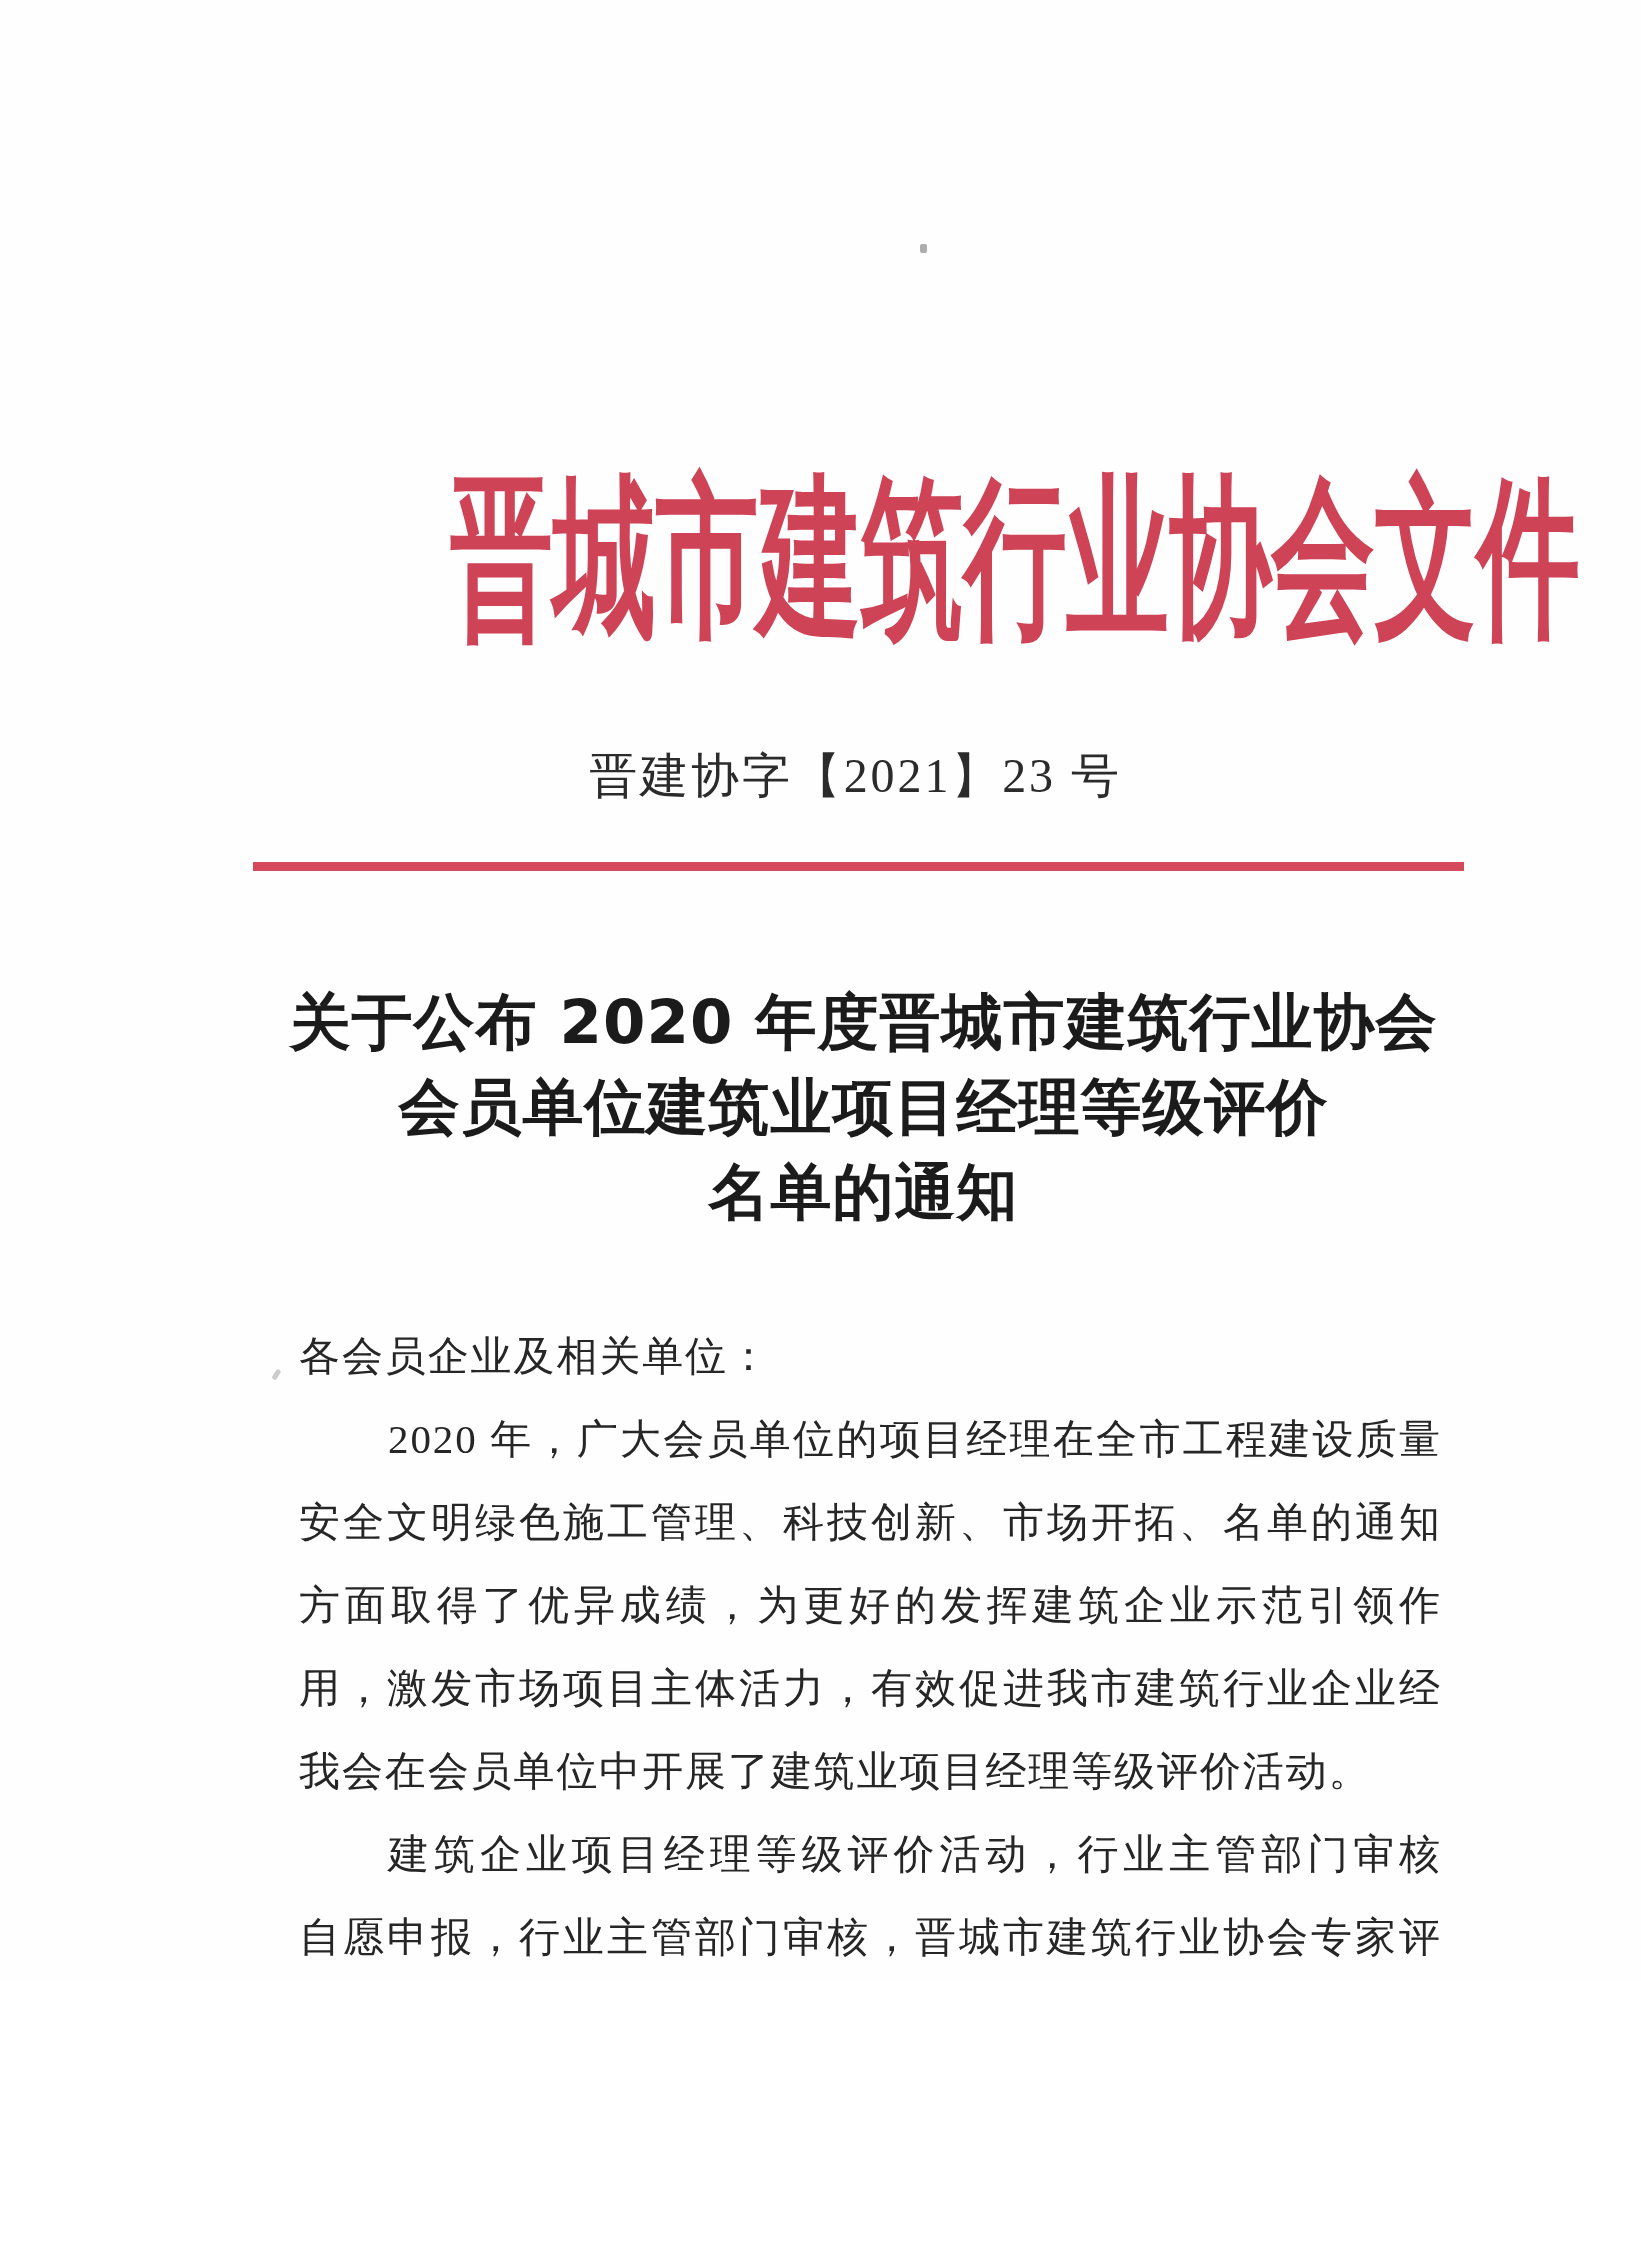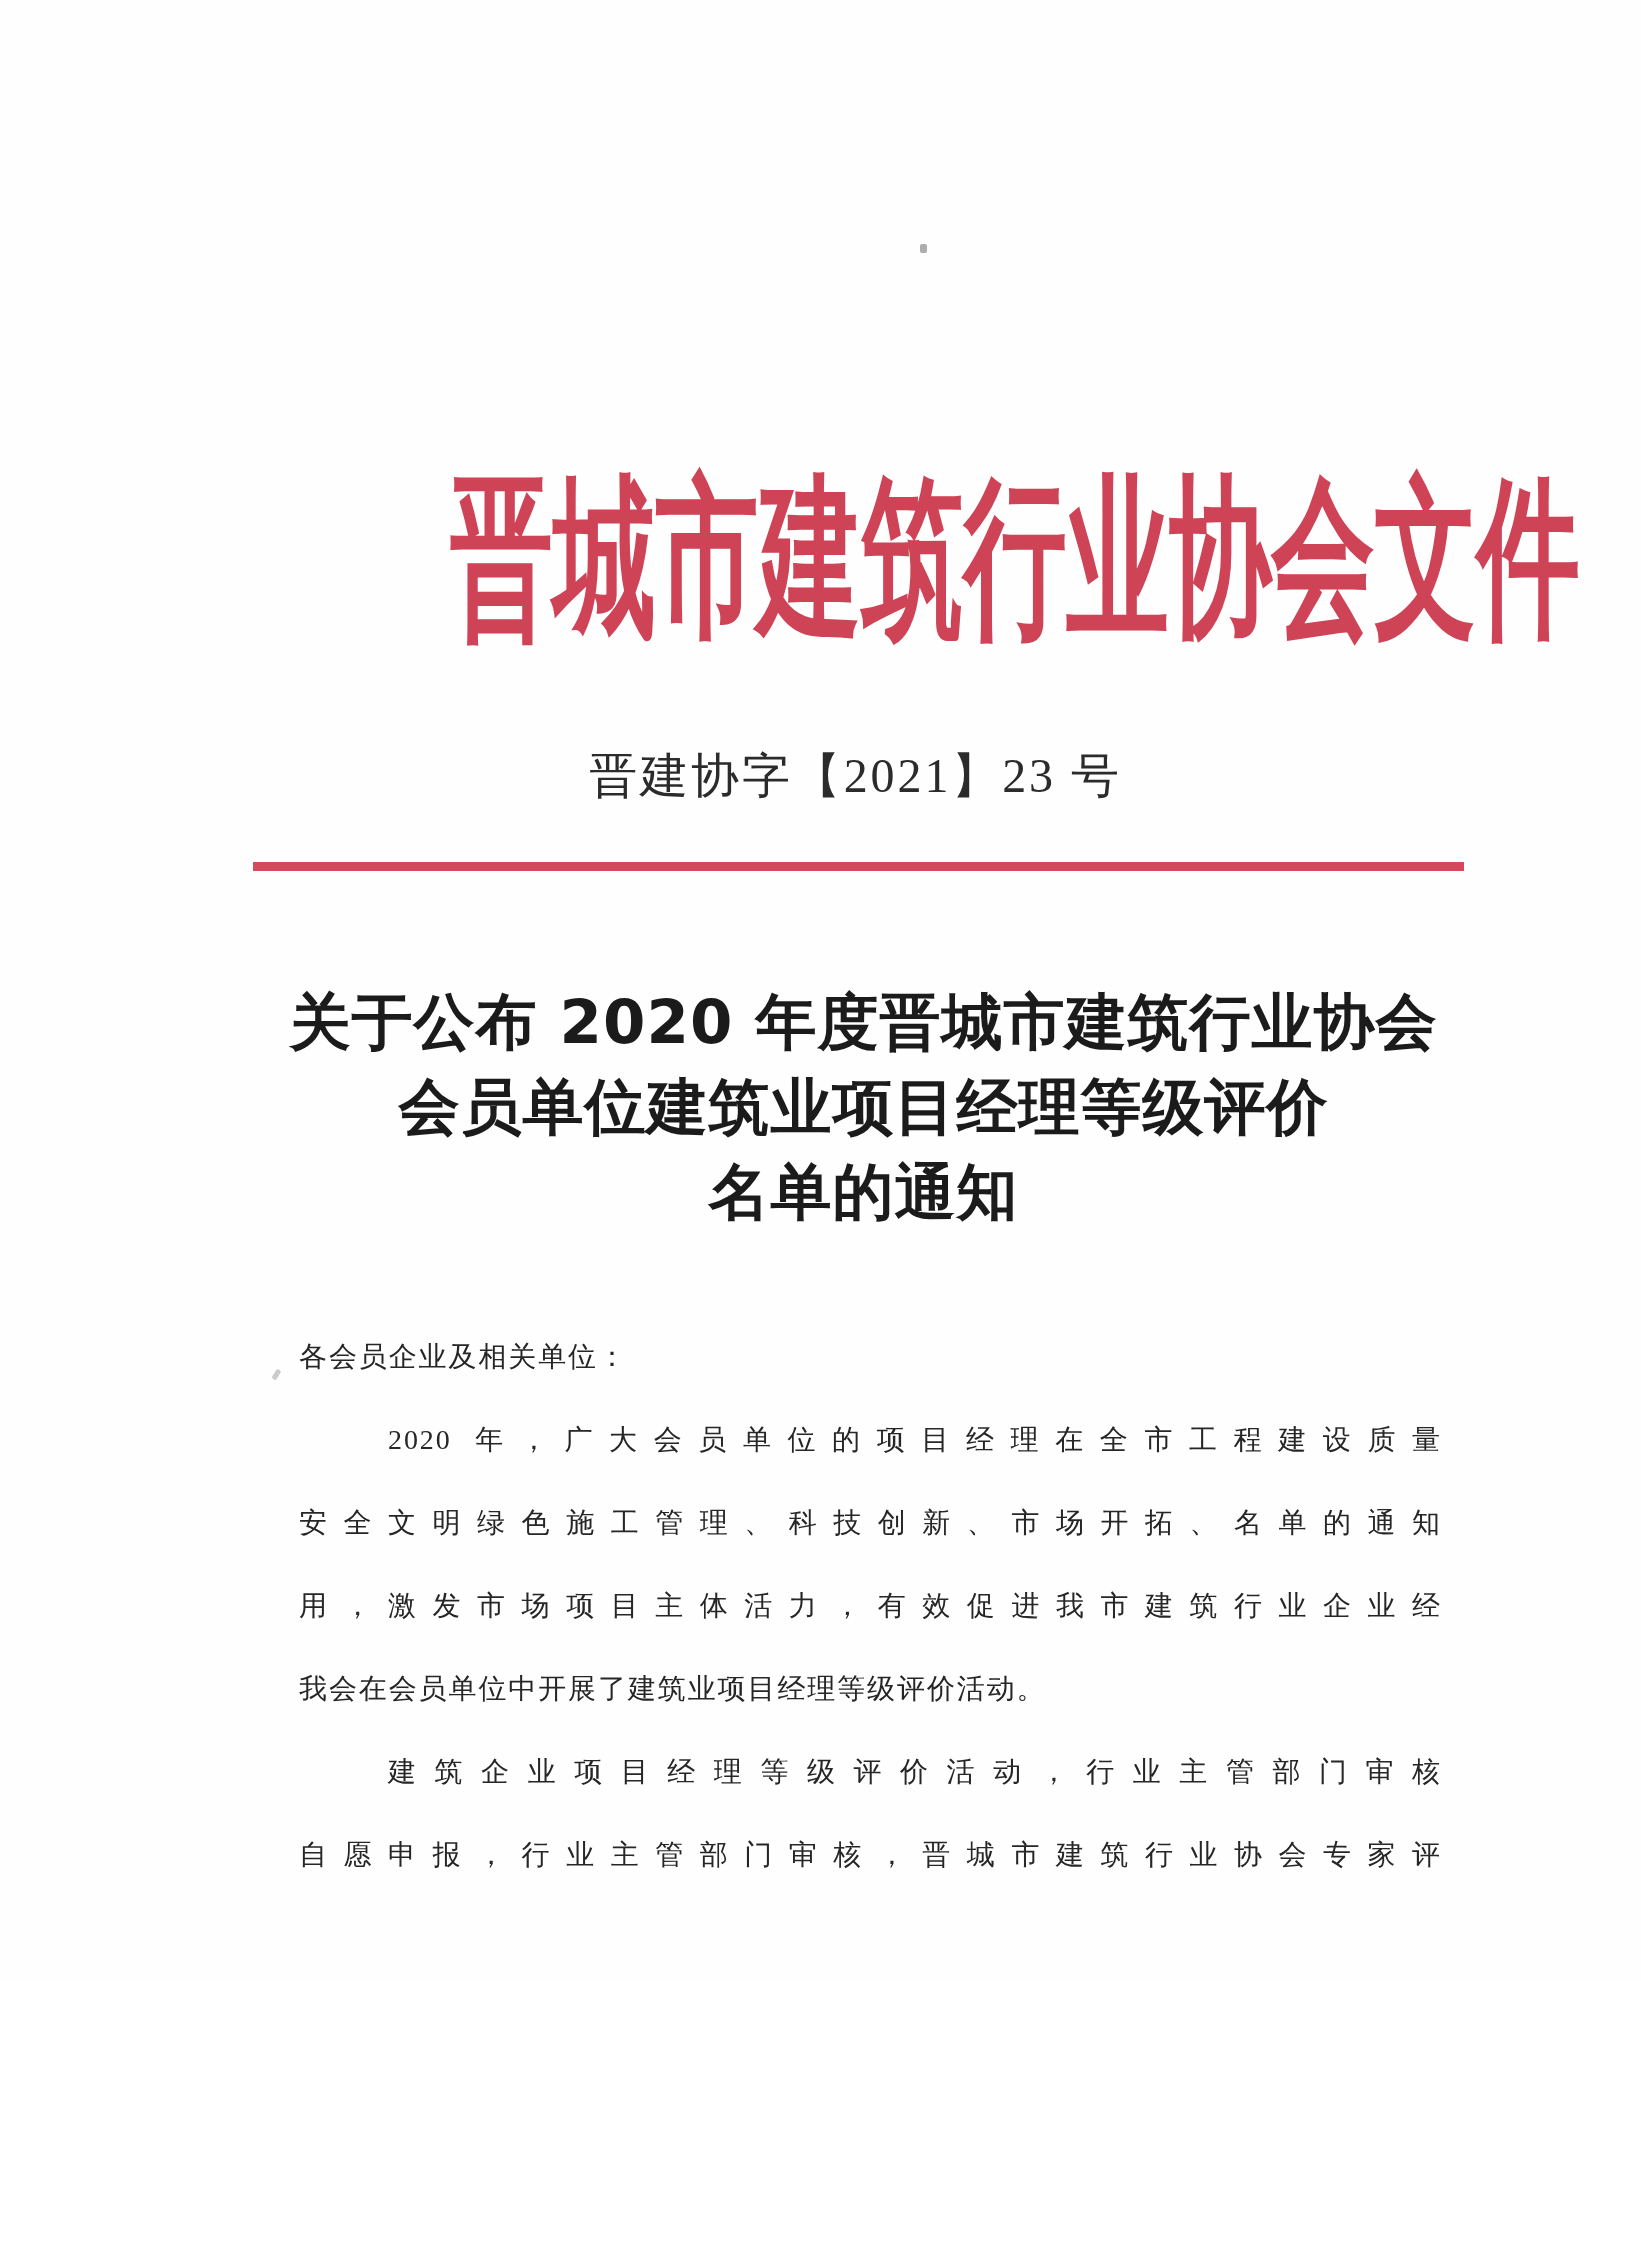--- a/index.html
+++ b/index.html
@@ -66,21 +66,21 @@
     color: #1b1b1b;
     letter-spacing: 1px;
   }
   
   .body-text {
     position: absolute;
     top: 1315px;
     left: 299px;
     width: 1143px;
     font-family: "Liberation Serif", serif;
-    font-size: 28px;
+    font-size: 41px;
     color: #262626;
   }
   .bline {
     height: 83px;
     line-height: 83px;
     letter-spacing: 1.9px;
     white-space: nowrap;
   }
   .just {
     white-space: normal;
@@ -130,20 +130,21 @@
   <div class="notice-title">
     <div class="nt-line">关于公布 2020 年度晋城市建筑行业协会</div>
     <div class="nt-line">会员单位建筑业项目经理等级评价</div>
     <div class="nt-line">名单的通知</div>
   </div>
 
   <div class="body-text">
     <div class="bline">各会员企业及相关单位：</div>
     <div class="bline just indent">2020 年，广大会员单位的项目经理在全市工程建设质量</div>
     <div class="bline just">安全文明绿色施工管理、科技创新、市场开拓、名单的通知</div>
+    <div class="bline just">方面取得了优异成绩，为更好的发挥建筑企业示范引领作</div>
     <div class="bline just">用，激发市场项目主体活力，有效促进我市建筑行业企业经</div>
     <div class="bline">我会在会员单位中开展了建筑业项目经理等级评价活动。</div>
     <div class="bline just indent">建筑企业项目经理等级评价活动，行业主管部门审核</div>
     <div class="bline just">自愿申报，行业主管部门审核，晋城市建筑行业协会专家评</div>
   </div>
 
 </div>
 
 
 </body></html>

